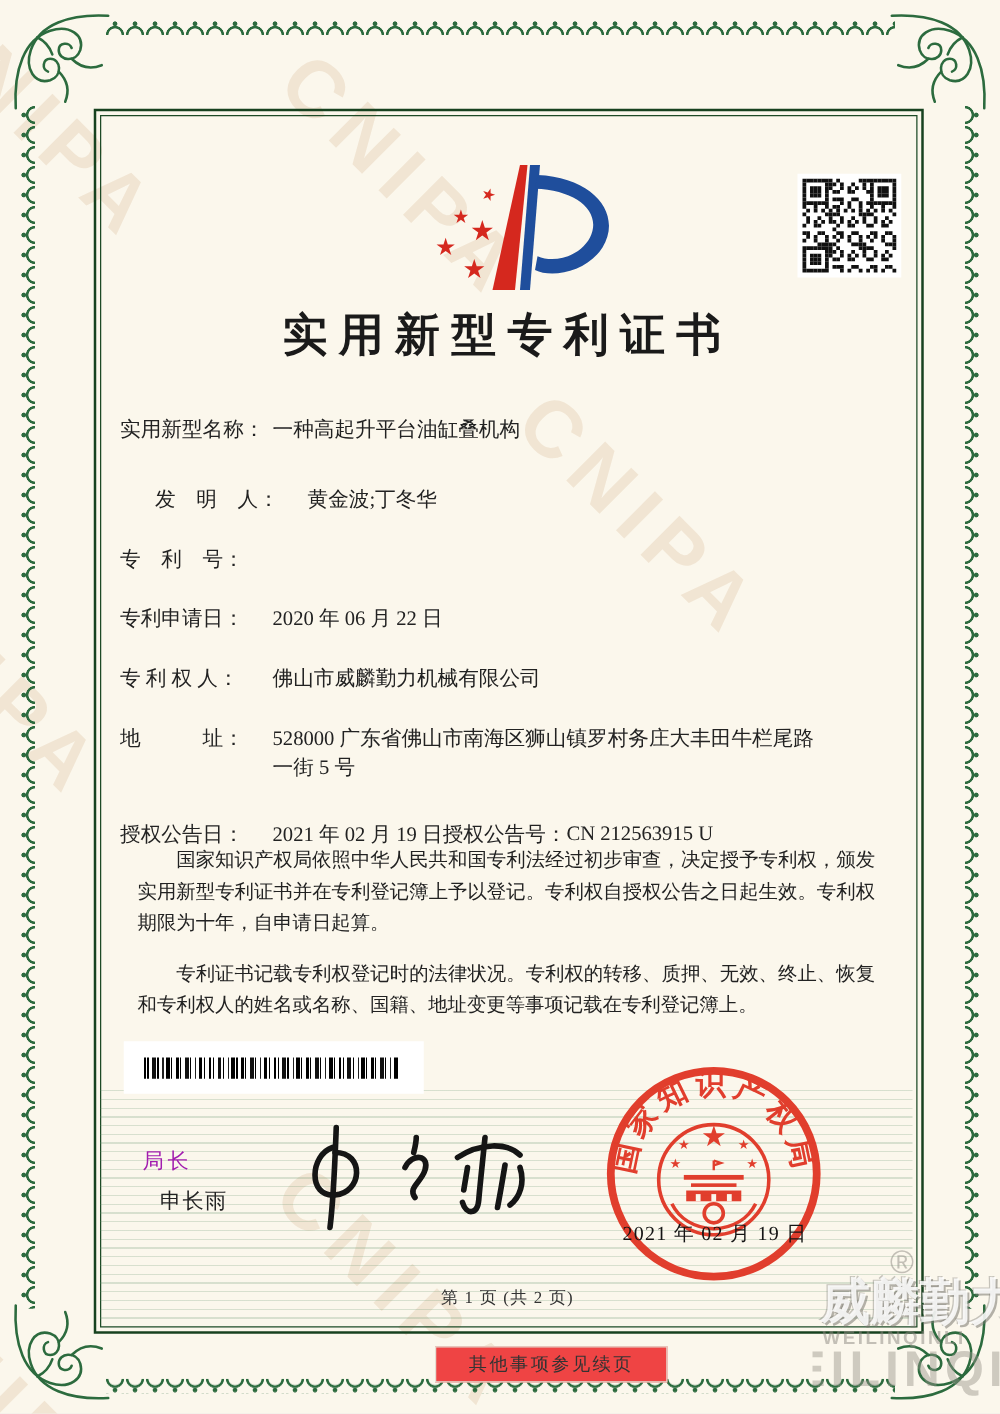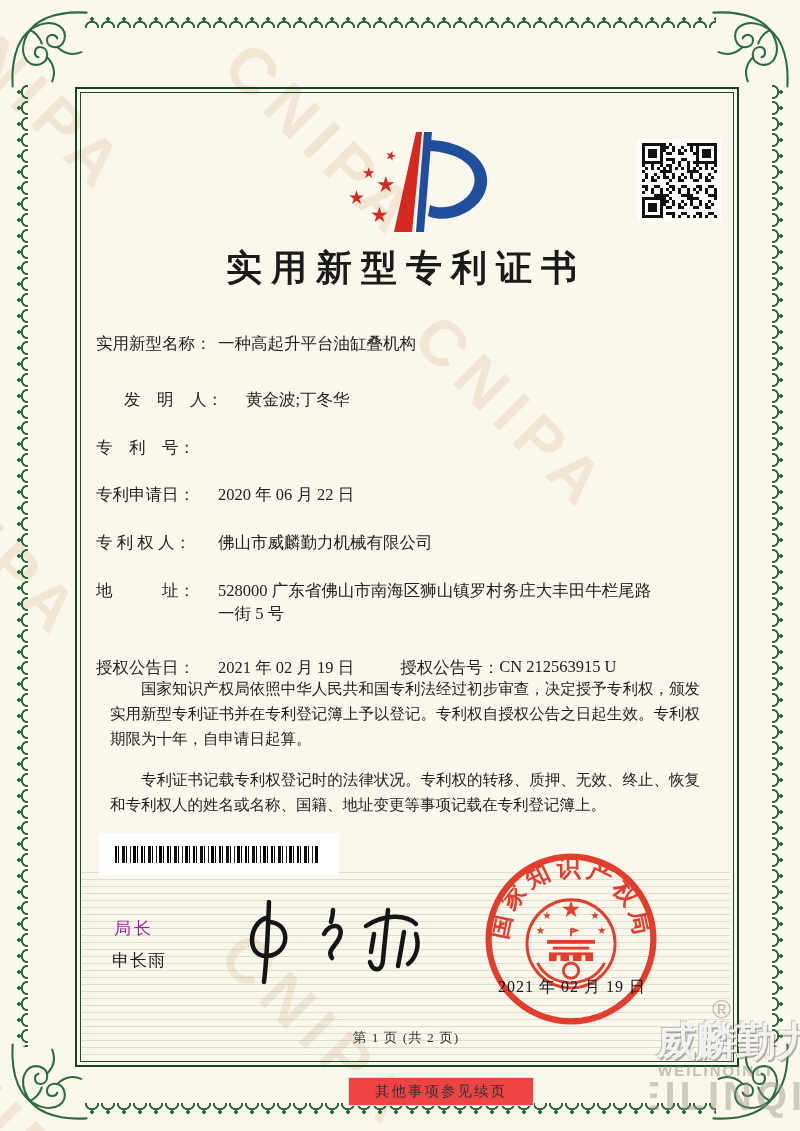--- a/index.html
+++ b/index.html
@@ -50,37 +50,37 @@
   .fields{position:absolute;left:96px;top:332px;width:560px;font-size:16.5px;color:#222;}
   .frow{display:flex;align-items:flex-start;line-height:23px;margin-bottom:25px;}
   .flabel{width:122px;flex:0 0 122px;white-space:nowrap;}
   .fvalue{width:430px;}
   .row-name{margin-bottom:33px;}
   .row-inventor{margin-bottom:25px;margin-left:28px;}
   .row-patno{margin-bottom:24px;}
   .row-appdate{margin-bottom:25px;}
   .row-patentee{margin-bottom:25px;}
   .row-address{margin-bottom:32px;}
-  .grantrow{display:flex;gap:46px;}
+  .grantrow{display:flex;}
   .grantrow .pair{display:flex;white-space:nowrap;}
 
   .body-text{position:absolute;left:94px;top:660px;width:622px;font-size:15.5px;
              line-height:25px;color:#222;text-align:justify;}
   .body-text p{margin:16px;text-indent:2em;}
 
   .barcode-box{position:absolute;left:99px;top:833px;width:240px;height:42px;background:#fff;}
   .barcode{position:absolute;left:16px;top:13px;width:204px;height:17px;
     background:repeating-linear-gradient(90deg,
       #000 0 2px, #fff 2px 3px, #000 3px 4px, #fff 4px 7px,
       #111 7px 10px, #fff 10px 11px, #000 11px 12px, #fff 12px 15px,
       #222 15px 16px, #fff 16px 18px, #000 18px 21px, #fff 21px 22px,
       #000 22px 23px, #fff 23px 26px);}
 
   .sig-title{position:absolute;left:114px;top:917px;font-size:17px;color:#a21caf;letter-spacing:3px;}
-  .sig-name{position:absolute;left:112px;top:949px;font-size:17px;color:#222;letter-spacing:1px;}
+  .sig-name{position:absolute;left:128px;top:949px;font-size:17px;color:#222;letter-spacing:1px;}
   .signature{position:absolute;left:236px;top:896px;width:190px;height:92px;}
 
   .seal{position:absolute;left:480px;top:848px;width:182px;height:182px;opacity:0.93;}
   .seal-date{position:absolute;left:498px;top:977px;font-size:16px;color:#141414;
              letter-spacing:1px;white-space:nowrap;}
 
   .page-num{position:absolute;left:0;top:1029px;width:812px;text-align:center;
             font-size:13.5px;color:#333;letter-spacing:1px;}
 
   .note-box{position:absolute;left:50%;top:1077px;transform:translateX(-50%);

